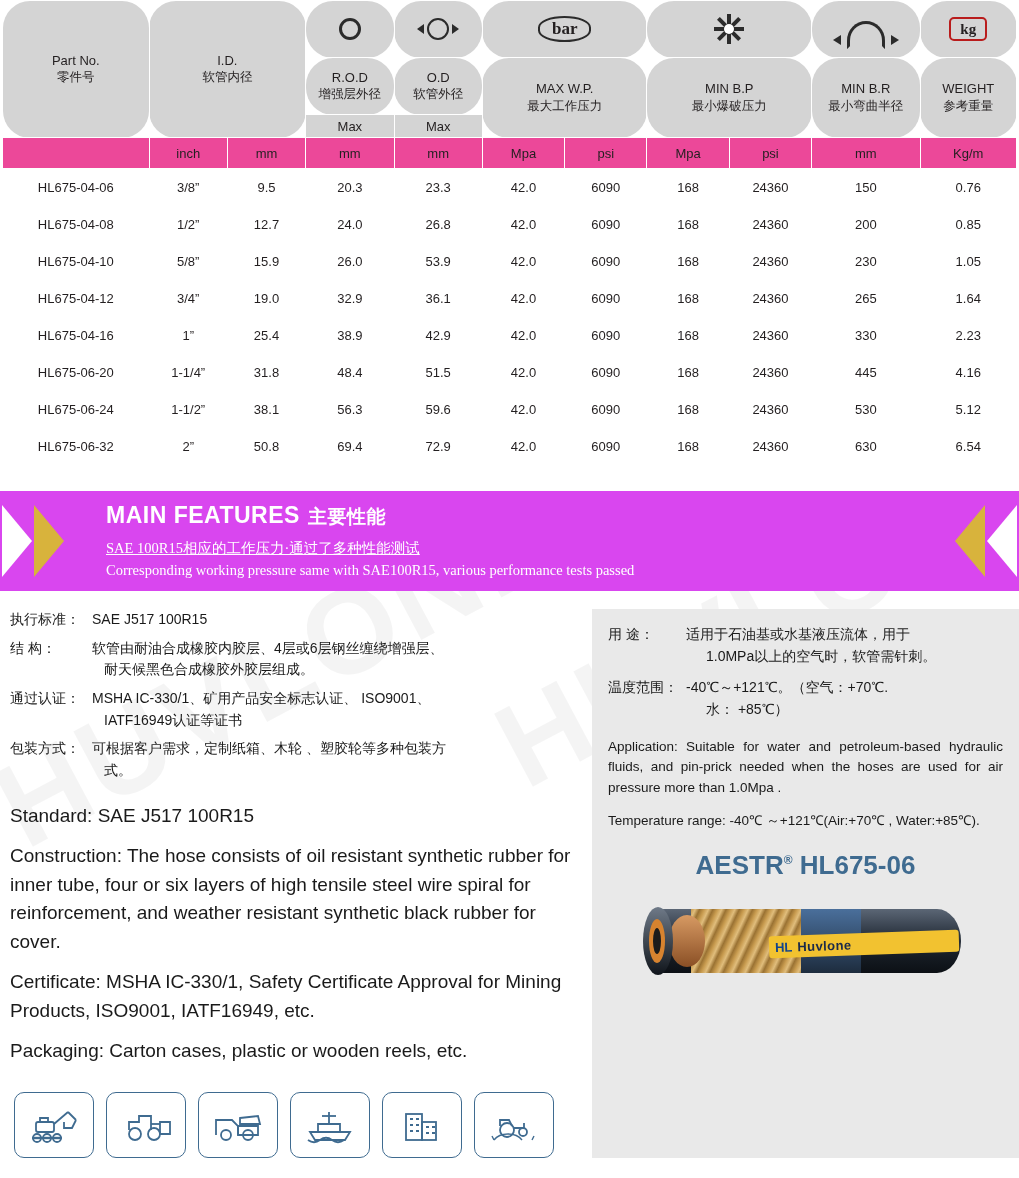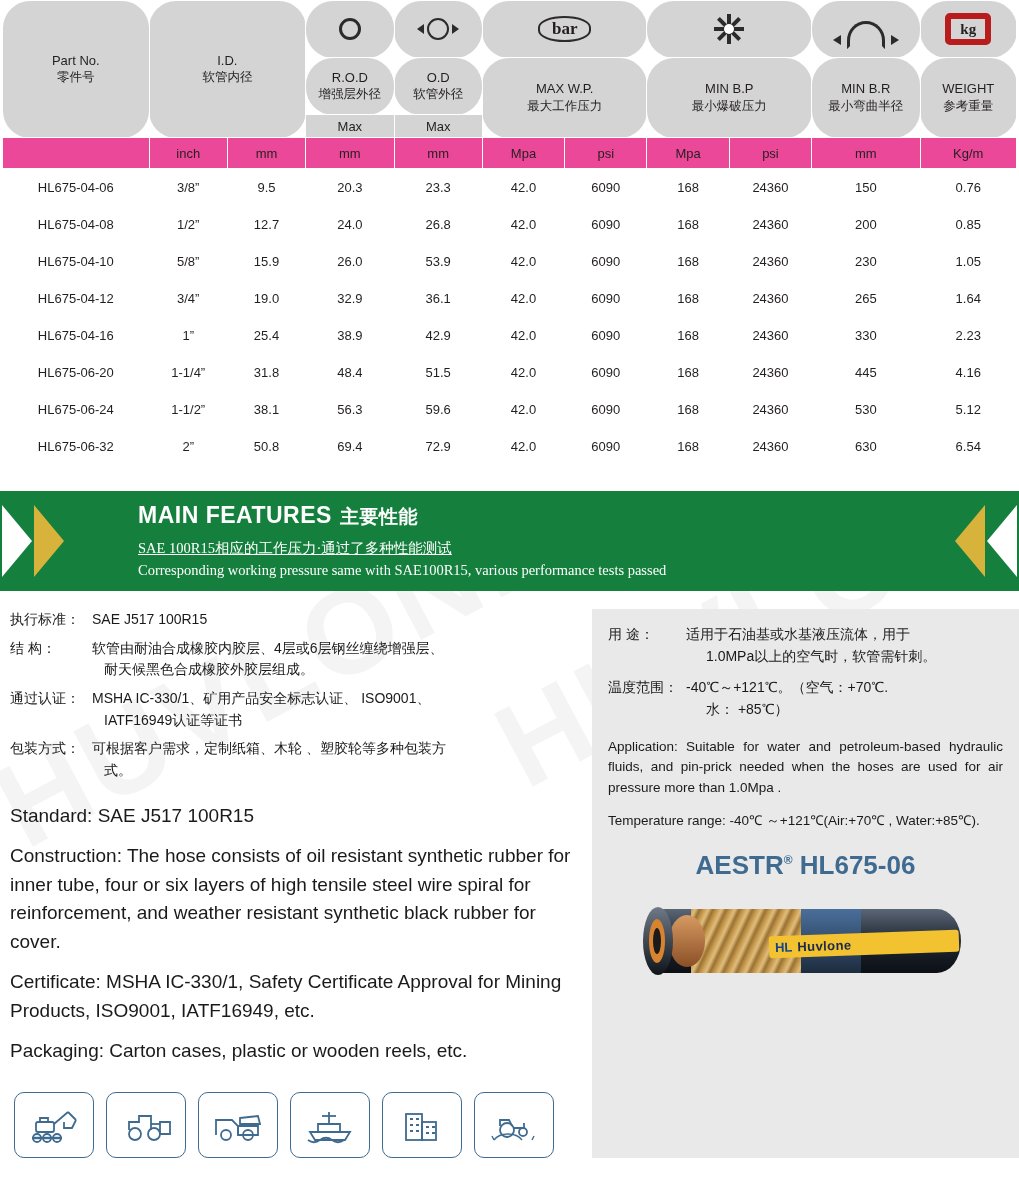--- a/index.html
+++ b/index.html
@@ -111,21 +111,21 @@
     font-family:"Liberation Serif", serif;
     font-weight:bold;font-size:17px;
     border:2px solid #2b2b2b;
     border-radius:50%/45%;
     padding:1px 12px;
     line-height:1.15;
   }
   .ico-kg{
     font-family:"Liberation Serif", serif;
     font-weight:bold;font-size:15px;
-    border:6px solid #b91c1c;
+    border:2px solid #b91c1c;
     border-radius:5px;
     padding:2px 9px;
     line-height:1.1;
   }
   .ico-burst{position:relative;width:30px;height:30px;}
   .ico-burst i{
     position:absolute;left:13px;top:0;width:4px;height:30px;background:#2b2b2b;
   }
   .ico-burst i:nth-child(2){transform:rotate(45deg);}
   .ico-burst i:nth-child(3){transform:rotate(90deg);}
@@ -144,23 +144,22 @@
   .ico-bend .bl{position:absolute;left:0;top:20px;width:0;height:0;
     border-top:5px solid transparent;border-bottom:5px solid transparent;border-right:8px solid #2b2b2b;}
   .ico-bend .br{position:absolute;right:0;top:20px;width:0;height:0;
     border-top:5px solid transparent;border-bottom:5px solid transparent;border-left:8px solid #2b2b2b;}
 
   
   .banner{
     position:relative;
     margin-top:26px;
     height:100px;
-    background:#15803d;
+    background:#d946ef;
     z-index:2;
-    padding-left:32px;
   }
   .banner .inner{
     padding:11px 0 0 106px;
     color:#ffffff;
   }
   .banner h2{
     margin:0;
     font-family:"Liberation Sans", sans-serif;
     font-size:23px;
     font-weight:bold;

